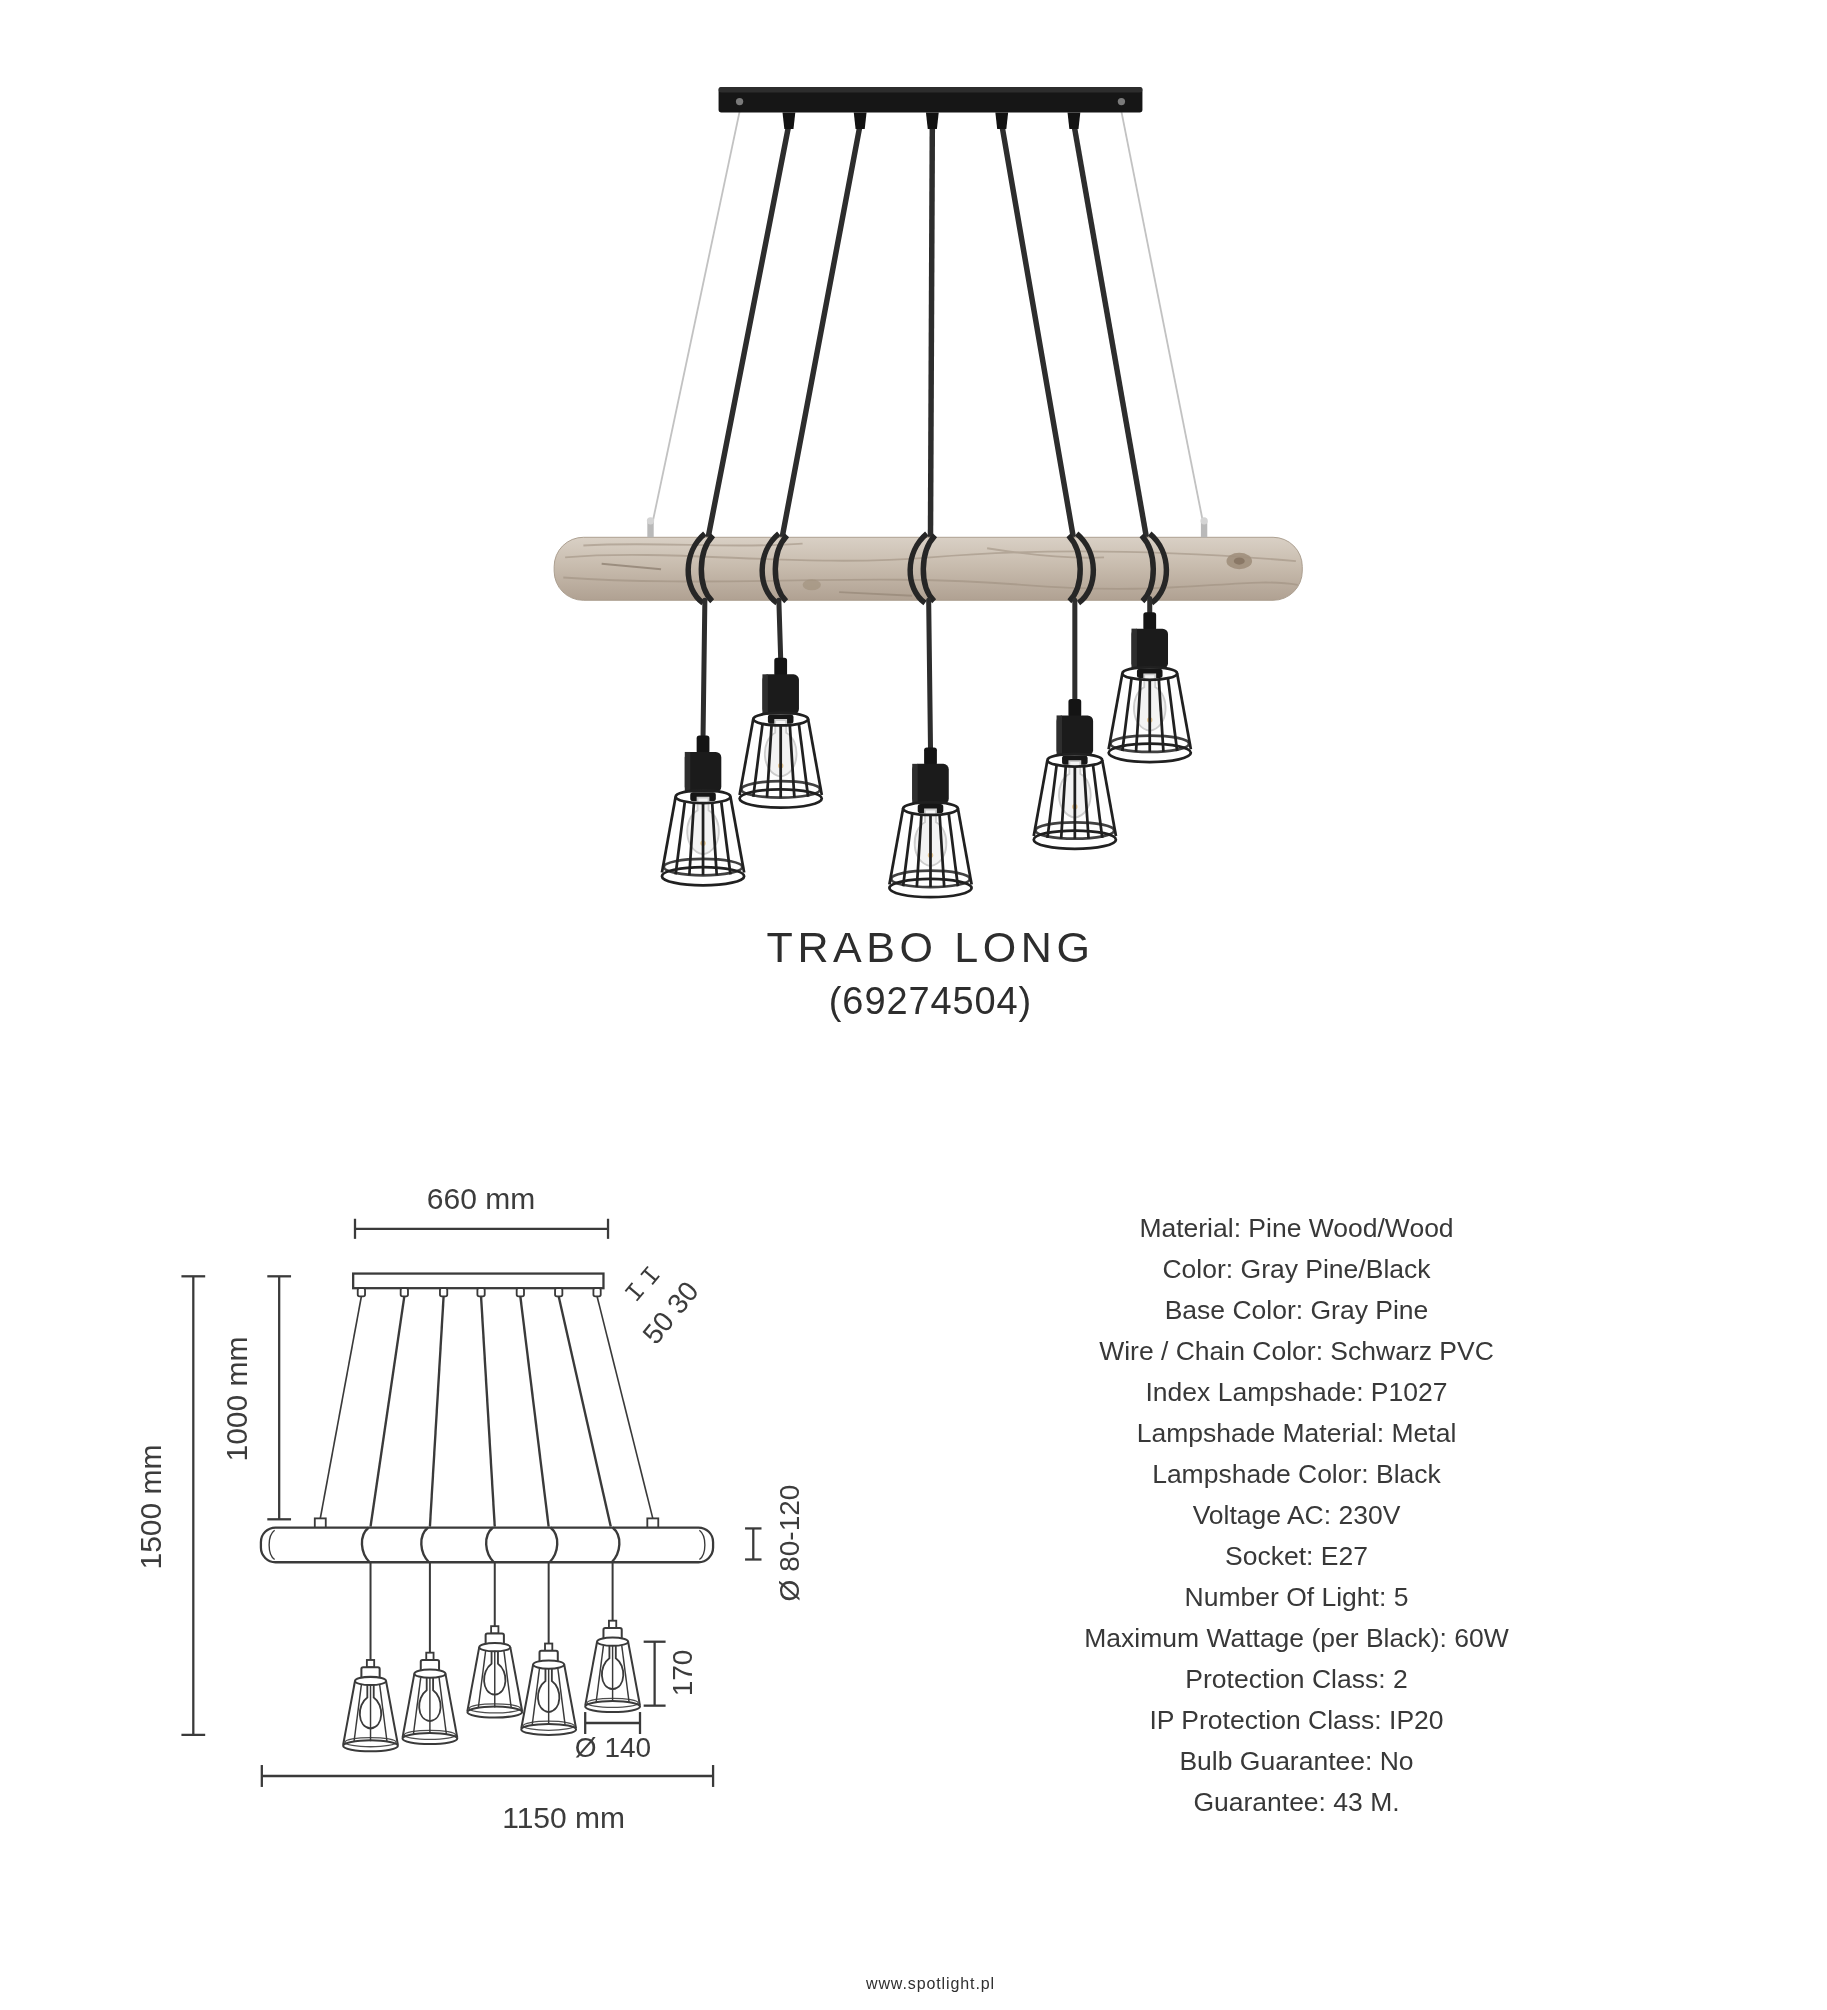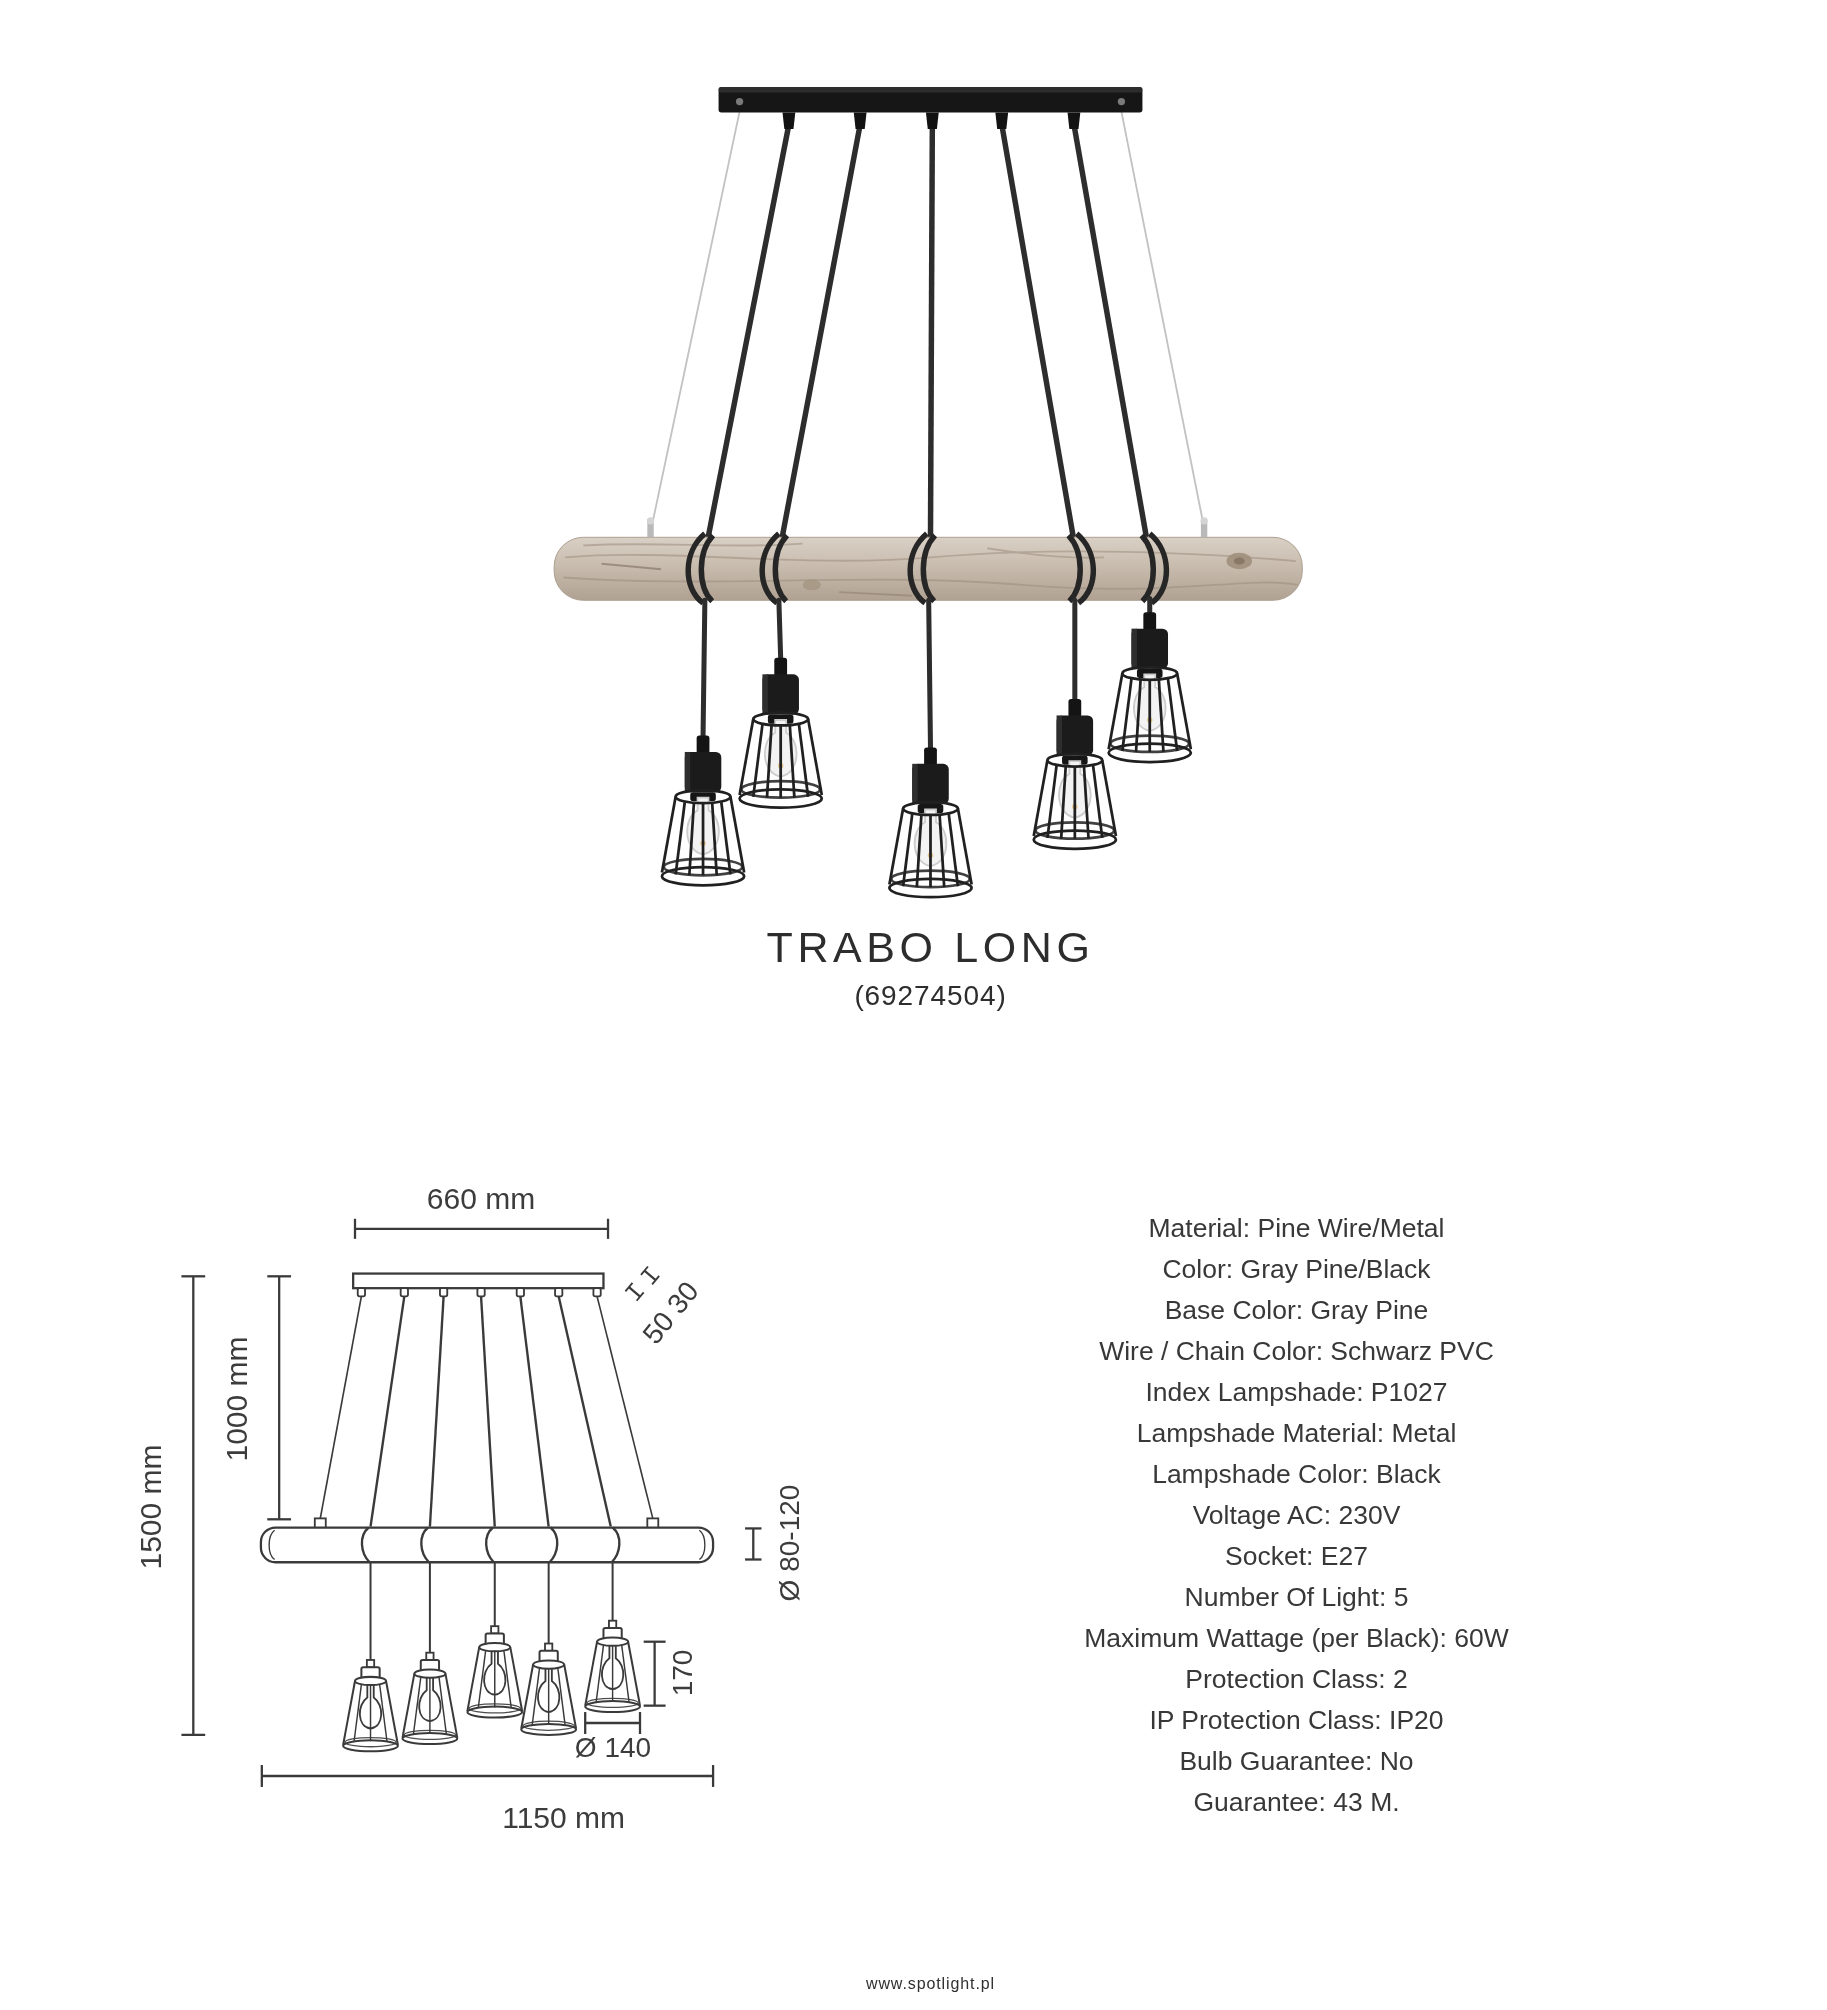--- a/index.html
+++ b/index.html
@@ -1,21 +1,21 @@
 <!DOCTYPE html>
 <html style="font-size:14.6px"><head>
 <meta charset="utf-8">
 <style>
   html,body{margin:0;padding:0;background:#fff;}
   .page{position:relative;width:1827px;height:2010px;background:#ffffff;overflow:hidden;
         font-family:"Liberation Sans", sans-serif;color:#3a3a3a;margin-left:17px;}
   .art{position:absolute;left:0;top:0;width:1827px;height:2010px;}
   .txt{position:absolute;text-align:center;white-space:nowrap;}
   .title{font-size:43px;letter-spacing:4.6px;color:#2d2d2d;font-weight:400;}
-  .subtitle{font-size:28px;color:#2d2d2d;letter-spacing:0.9px;}
+  .subtitle{font-size:38px;color:#2d2d2d;letter-spacing:0.9px;}
   .dim{font-size:30px;color:#3c3c3c;}
   .dim-sm{font-size:28px;color:#3c3c3c;}
   .rot90{transform:rotate(-90deg);transform-origin:center;}
   .rot51{transform:rotate(-51deg);transform-origin:center;}
   .specs{position:absolute;left:914px;top:1208px;width:731px;}
   .spec-row{height:41px;line-height:41px;font-size:26.5px;text-align:center;color:#383838;}
   .footer{font-size:16px;color:#2f2f2f;letter-spacing:0.9px;}
 </style>
 </head>
 <body>
@@ -386,21 +386,21 @@
   <div class="txt dim" style="left:327px;top:1182px;width:274px;">660 mm</div>
   <div class="txt dim rot90" style="left:-2.7px;top:1490px;width:274px;">1500 mm</div>
   <div class="txt dim rot90" style="left:83px;top:1382px;width:274px;">1000 mm</div>
   <div class="txt dim-sm rot51" style="left:581px;top:1297px;width:146px;">50 30</div>
   <div class="txt dim-sm rot90" style="left:672px;top:1527px;width:201px;">Ø 80-120</div>
   <div class="txt dim-sm rot90" style="left:611px;top:1657px;width:110px;">170</div>
   <div class="txt dim-sm" style="left:523px;top:1732px;width:146px;">Ø 140</div>
   <div class="txt dim" style="left:334px;top:1801px;width:274px;text-align:right;">1150 mm</div>
 
   <div class="specs">
-    <div class="spec-row">Material: Pine Wire/Metal</div>
+    <div class="spec-row">Material: Pine Wood/Wood</div>
     <div class="spec-row">Color: Gray Pine/Black</div>
     <div class="spec-row">Base Color: Gray Pine</div>
     <div class="spec-row">Wire / Chain Color: Schwarz PVC</div>
     <div class="spec-row">Index Lampshade: P1027</div>
     <div class="spec-row">Lampshade Material: Metal</div>
     <div class="spec-row">Lampshade Color: Black</div>
     <div class="spec-row">Voltage AC: 230V</div>
     <div class="spec-row">Socket: E27</div>
     <div class="spec-row">Number Of Light: 5</div>
     <div class="spec-row">Maximum Wattage (per Black): 60W</div>

